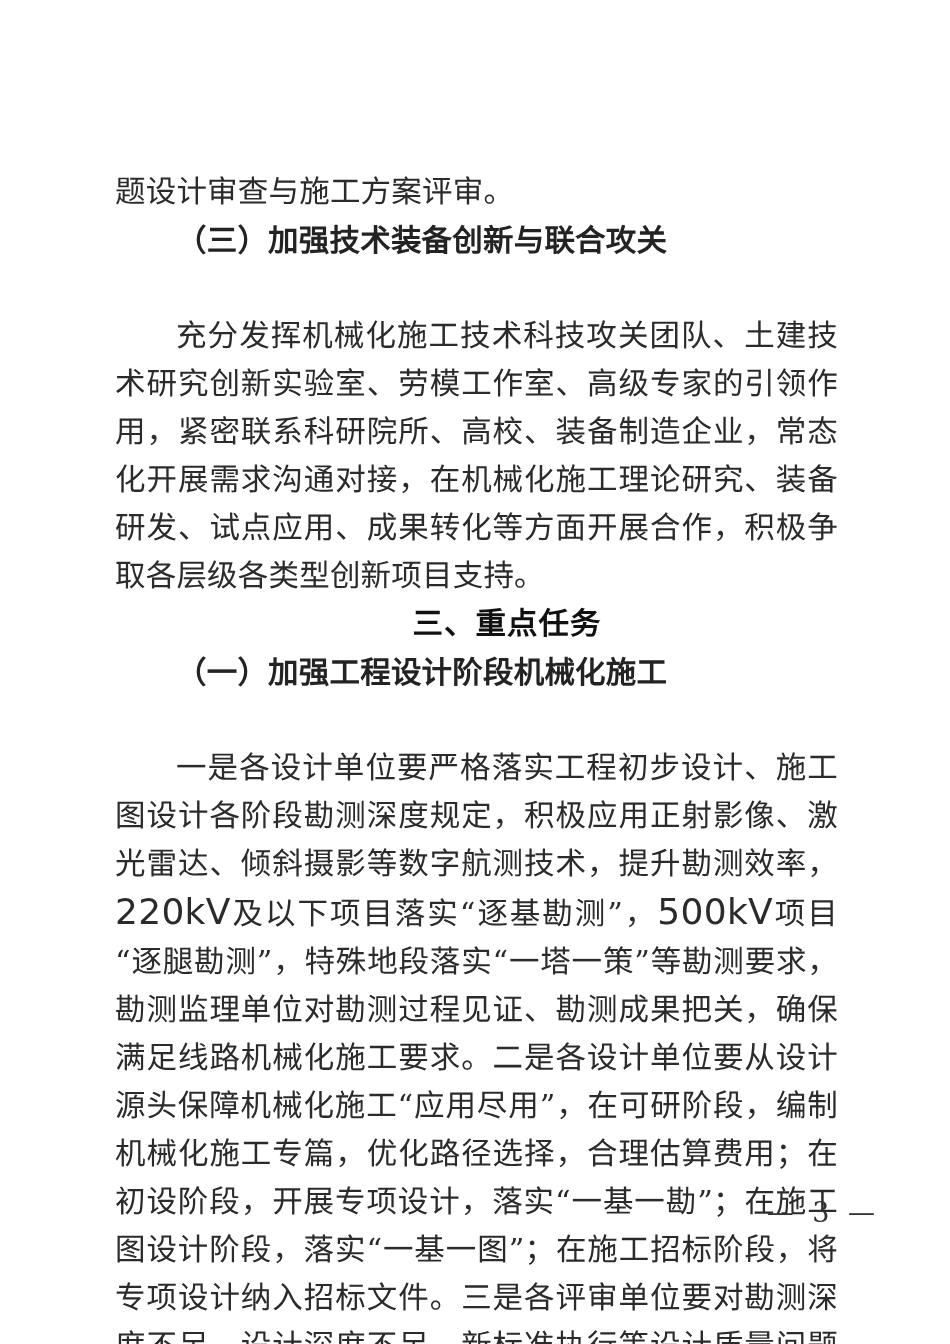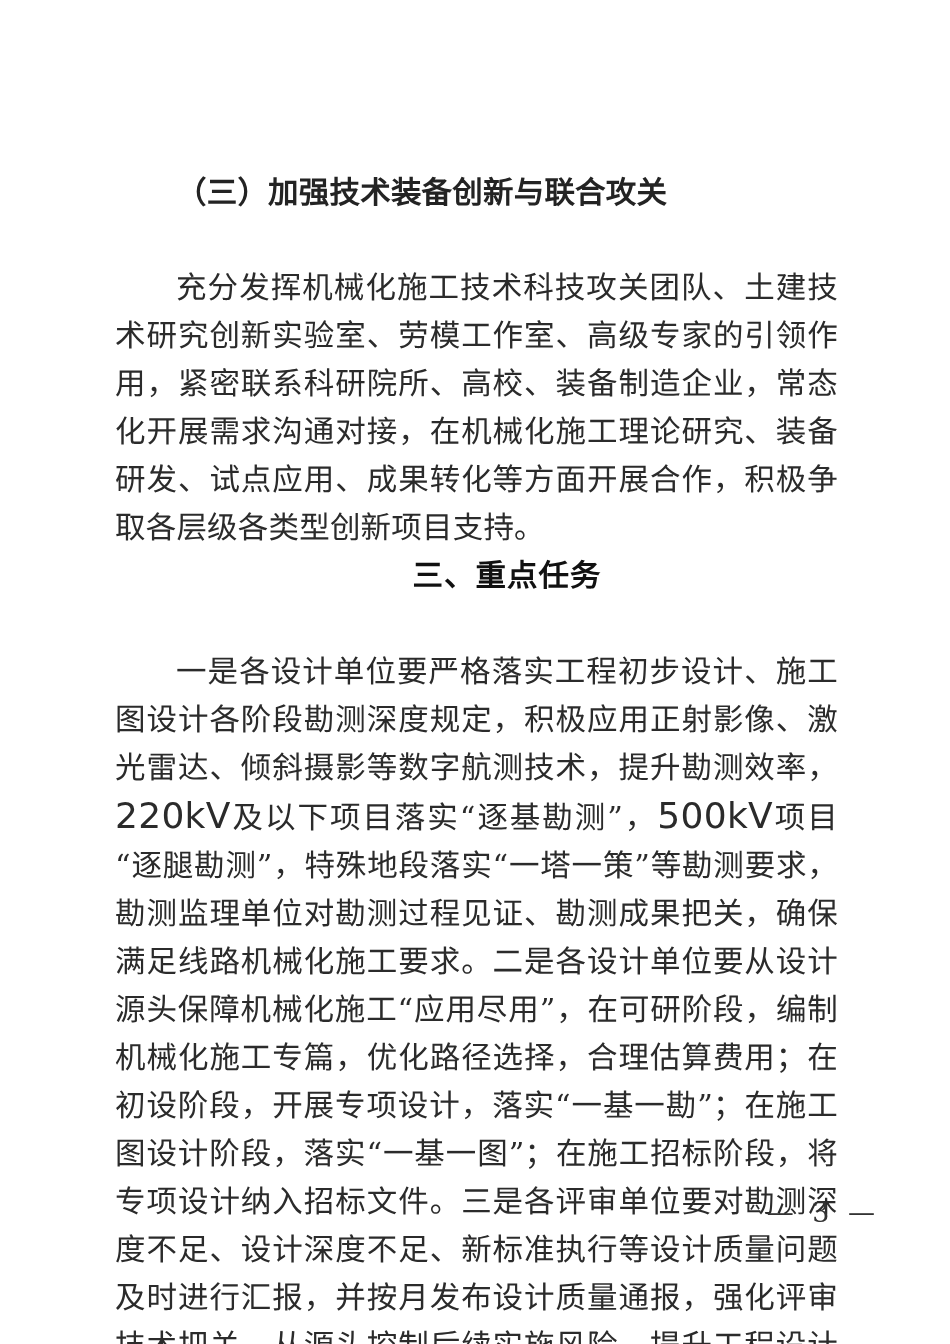--- a/index.html
+++ b/index.html
@@ -94,27 +94,29 @@
     font-family: "DejaVu Serif", "Liberation Serif", serif;
   }
 </style>
 </head>
 <body>
 
 <div class="page">
 
   <div class="body-area">
 
+    <p class="p">题设计审查与施工方案评审。</p>
 
     <p class="subhead">（三）加强技术装备创新与联合攻关</p>
 
     <p class="p indent2">充分发挥机械化施工技术科技攻关团队、土建技术研究创新实验室、劳模工作室、高级专家的引领作用，紧密联系科研院所、高校、装备制造企业，常态化开展需求沟通对接，在机械化施工理论研究、装备研发、试点应用、成果转化等方面开展合作，积极争取各层级各类型创新项目支持。</p>
 
     <p class="seclabel">三、重点任务</p>
 
+    <p class="subhead">（一）加强工程设计阶段机械化施工</p>
 
     <p class="p indent2"><span>一是各设计单位要严格落实工程初步设计、施工图设计各阶段勘测深度规定，积极应用正射影像、激光雷达、倾斜摄影等数字航测技术，提升勘测效率，</span><span class="latin">220kV</span><span>及以下项目落实“逐基勘测”，</span><span class="latin">500kV</span><span>项目“逐腿勘测”，特殊地段落实“一塔一策”等勘测要求，勘测监理单位对勘测过程见证、勘测成果把关，确保满足线路机械化施工要求。二是各设计单位要从设计源头保障机械化施工“应用尽用”，在可研阶段，编制机械化施工专篇，优化路径选择，合理估算费用；在初设阶段，开展专项设计，落实“一基一勘”；在施工图设计阶段，落实“一基一图”；在施工招标阶段，将专项设计纳入招标文件。三是各评审单位要对勘测深度不足、设计深度不足、新标准执行等设计质量问题及时进行汇报，并按月发布设计质量通报，强化评审技术把关，从源头控制后续实施风险，提升工程设计质量。</span></p>
 
   </div>
 
   <div class="footer">— 3 —</div>
 
 </div>
 
 </body></html>

